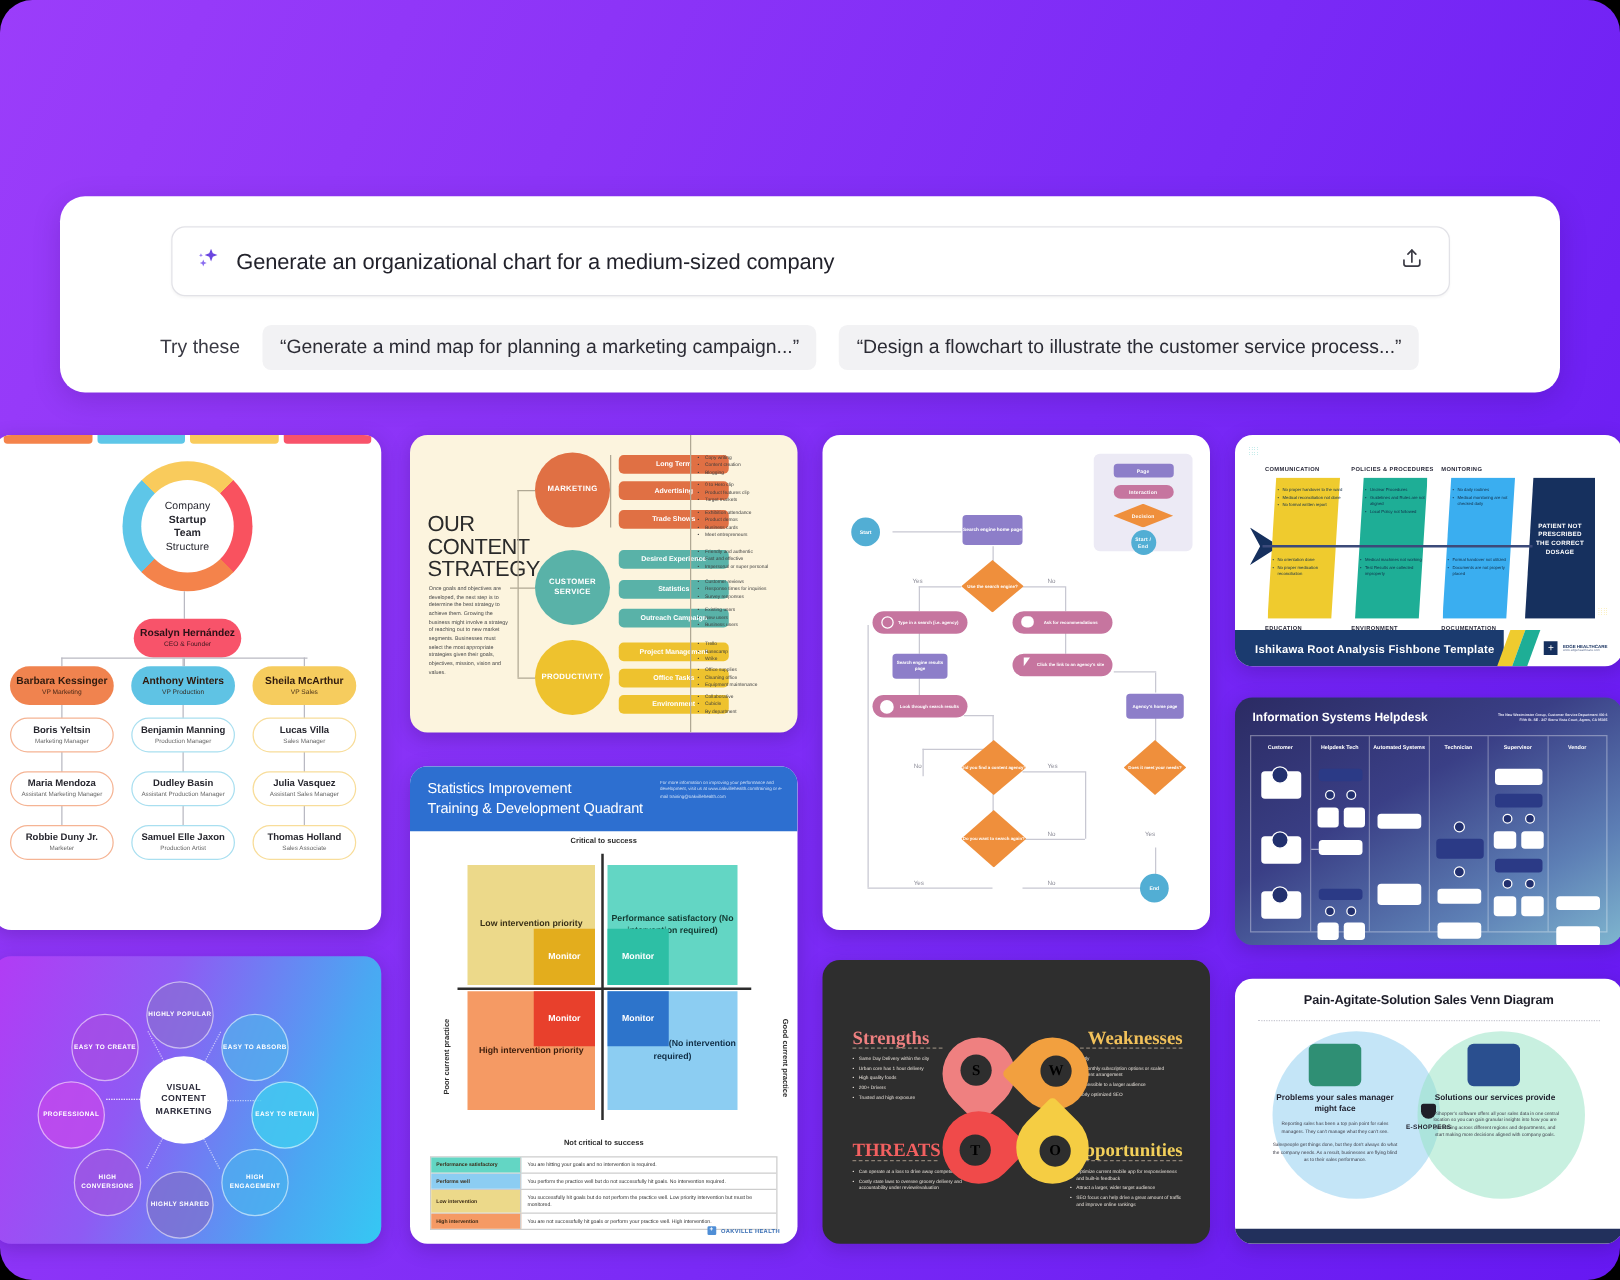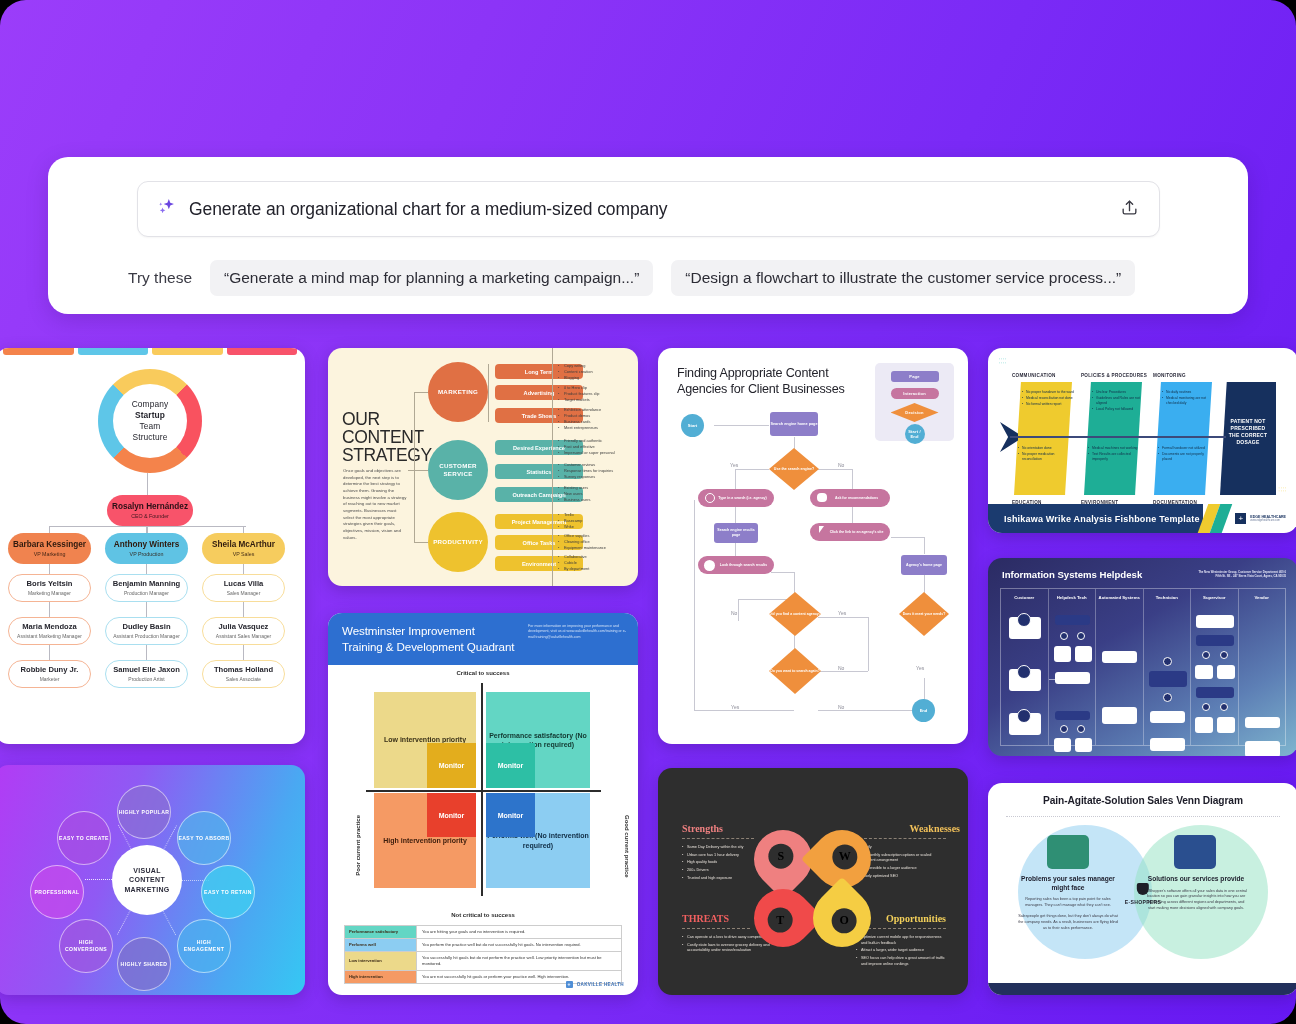--- a/index.html
+++ b/index.html
@@ -161,21 +161,21 @@
   .fl-dec { background: #ef8f3c; }
   .fl-term { background: #52aed4; border-radius: 50%; }
   .fl-line { position: absolute; background: #c8c8d2; }
   .fl-yn { position: absolute; font-size: 5px; color: #8b8b97; }
 
   
   #card-swot { top: 768px; height: 227px; background: #2e2e2e; }
   .swot-title { position: absolute; top: 17px; left: 0; right: 0; text-align: center;
                 color: #fdf6ec; font-size: 17.5px; font-weight: 700; letter-spacing: .6px;
                 font-family: "Liberation Serif", serif; }
-  .sw-h { position: absolute; font-size: 10px; font-weight: 700;
+  .sw-h { position: absolute; font-size: 15px; font-weight: 700;
           font-family: "Liberation Serif", serif; }
   .sw-ul { position: absolute; width: 90px; font-size: 3.8px; line-height: 1.5; color: #e7e1da; }
   .sw-ul div { padding-left: 5px; position: relative; margin-bottom: 2px; }
   .sw-ul div::before { content: "•"; position: absolute; left: 0; }
   .sw-dash { position: absolute; height: 0; border-top: 1px dashed #8c8175; }
   .petal { position: absolute; width: 58px; height: 58px; }
   .petal .pb { position: absolute; inset: 0; border-radius: 50% 50% 50% 4px; }
   .petal .pc { position: absolute; width: 25px; height: 25px; border-radius: 50%;
                background: #2e2e2e; display: flex; align-items: center; justify-content: center;
                font-size: 12px; font-weight: 700; font-family: "Liberation Serif", serif; }
@@ -280,21 +280,21 @@
       <i style="background:#f4834b"></i>
         <i style="background:#5ec6e8"></i>
       <i style="background:#f9cb5c"></i>
         <i style="background:#f8536a"></i>
     </div>
     <div class="org-body">
       <div class="donut">
         <span>
           <b style="font-weight:400;display:block">Company</b>
           <b style="font-weight:700;display:block">Startup</b>
-          <b style="font-weight:400;display:block">Team</b>
+          <b style="font-weight:700;display:block">Team</b>
           <b style="font-weight:400;display:block">Structure</b>
         </span>
       </div>
       <div class="org-line" style="left:152px;top:118px;width:1px;height:22px"></div>
       <div class="node ceo">
         <b>Rosalyn Hernández</b>
         <i>CEO &amp; Founder</i>
       </div>
       <div class="org-line" style="left:152px;top:171px;width:1px;height:7px"></div>
       <div class="org-line" style="left:54px;top:171px;width:197px;height:1px"></div>
@@ -445,21 +445,21 @@
       <div>Collaborative</div>
       <div>Cubicle</div>
       <div>By department</div>
     </div>
     <div class="biz-conn" style="left:224px;top:0;width:1px;height:238px;background:#b0a894"></div>
   </div>
 
   <div class="card c2" id="card-quad">
     <div class="quad-head">
       <h3>
-        <span style="display:block">Westminster Improvement</span>
+        <span style="display:block">Statistics Improvement</span>
         <span style="display:block">Training &amp; Development Quadrant</span>
       </h3>
       <div class="quad-note">For more information on improving your performance and development, visit us at www.oakvillehealth.com/training or e-mail training@oakvillehealth.com</div>
     </div>
     <div class="quad-plot">
       <div class="qlab" style="left:50%;transform:translateX(-50%);top:5px">Critical to success</div>
       <div class="qlab" style="left:27px;top:150px;writing-mode:vertical-rl;transform:rotate(180deg)">Poor current practice</div>
       <div class="qlab" style="right:8px;top:150px;writing-mode:vertical-rl">Good current practice</div>
       <div class="qlab" style="left:50%;transform:translateX(-50%);bottom:2px">Not critical to success</div>
 
@@ -494,24 +494,20 @@
         <div class="v">You are not successfully hit goals or perform your practice well. High intervention.</div>
       </div>
     </div>
     <div class="qfoot">
       <span style="display:inline-block;width:7px;height:7px;background:#4f8ed6;color:#fff;font-size:5px;line-height:7px;text-align:center;border-radius:1px">+</span>
       <span>OAKVILLE HEALTH</span>
     </div>
   </div>
 
   <div class="card c3" id="card-flow">
-    <div class="flow-title">
-      <div>Finding Appropriate Content</div>
-      <div>Agencies for Client Businesses</div>
-    </div>
     <div class="legend">
       <div class="lg-item fl-page" style="top:8px;width:48px;height:11px">Page</div>
       <div class="lg-item fl-int" style="top:25px;width:48px;height:11px">Interaction</div>
       <div class="lg-item" style="top:40px;width:48px;height:19px;background:#ef8f3c;clip-path:polygon(50% 0,100% 50%,50% 100%,0 50%)">Decision</div>
       <div class="lg-item fl-term" style="top:61px;width:20px;height:20px">Start / End</div>
     </div>
 
     <div class="fl-line" style="left:56px;top:77px;width:55px;height:1px"></div>
     <div class="fl-line" style="left:136px;top:89px;width:1px;height:19px"></div>
     <div class="fl-line" style="left:77px;top:121px;width:34px;height:1px"></div>
@@ -575,21 +571,21 @@
     <div class="sw-h" style="left:24px;top:55px;color:#ef8080">Strengths</div>
     <div class="sw-dash" style="left:24px;top:70px;width:72px"></div>
     <div class="sw-ul" style="left:24px;top:77px">
       <div>Same Day Delivery within the city</div>
       <div>Urban core has 1 hour delivery</div>
       <div>High quality foods</div>
       <div>200+ Drivers</div>
       <div>Trusted and high exposure</div>
     </div>
 
-    <div class="sw-h" style="right:8px;top:55px;color:#f2c15a">Weaknesses</div>
+    <div class="sw-h" style="right:22px;top:55px;color:#f2c15a">Weaknesses</div>
     <div class="sw-dash" style="right:22px;top:70px;width:82px"></div>
     <div class="sw-ul" style="right:22px;top:77px">
       <div>Costly</div>
       <div>No monthly subscription options or scaled payment arrangement</div>
       <div>Inaccessible to a larger audience</div>
       <div>Poorly optimized SEO</div>
     </div>
 
     <div class="sw-h" style="left:24px;top:145px;color:#f26060">THREATS</div>
     <div class="sw-dash" style="left:24px;top:160px;width:68px"></div>
@@ -698,21 +694,21 @@
     </div>
 
     <div class="fb-head" style="left:236px;top:70px;width:48px">
       <div>PATIENT NOT</div>
       <div>PRESCRIBED</div>
       <div>THE CORRECT</div>
       <div>DOSAGE</div>
     </div>
 
     <div class="fish-footer">
-      <div class="fish-bar">Ishikawa Wrike Analysis Fishbone Template</div>
+      <div class="fish-bar">Ishikawa Root Analysis Fishbone Template</div>
       <div style="width:12px;height:29px;background:#efcb2e;transform:skewX(-20deg)"></div>
       <div style="width:12px;height:29px;background:#1eae96;transform:skewX(-20deg)"></div>
       <div class="fish-logo">
         <span style="width:11px;height:11px;background:#16305e;color:#fff;font-size:8px;text-align:center;line-height:11px">+</span>
         <span style="line-height:1.25">
           <b style="display:block;font-size:3.6px;color:#16305e">EDGE HEALTHCARE</b>
           <i style="display:block;font-style:normal;font-size:2.6px;color:#6b7a99">www.edgehealthcare.com</i>
         </span>
       </div>
     </div>

